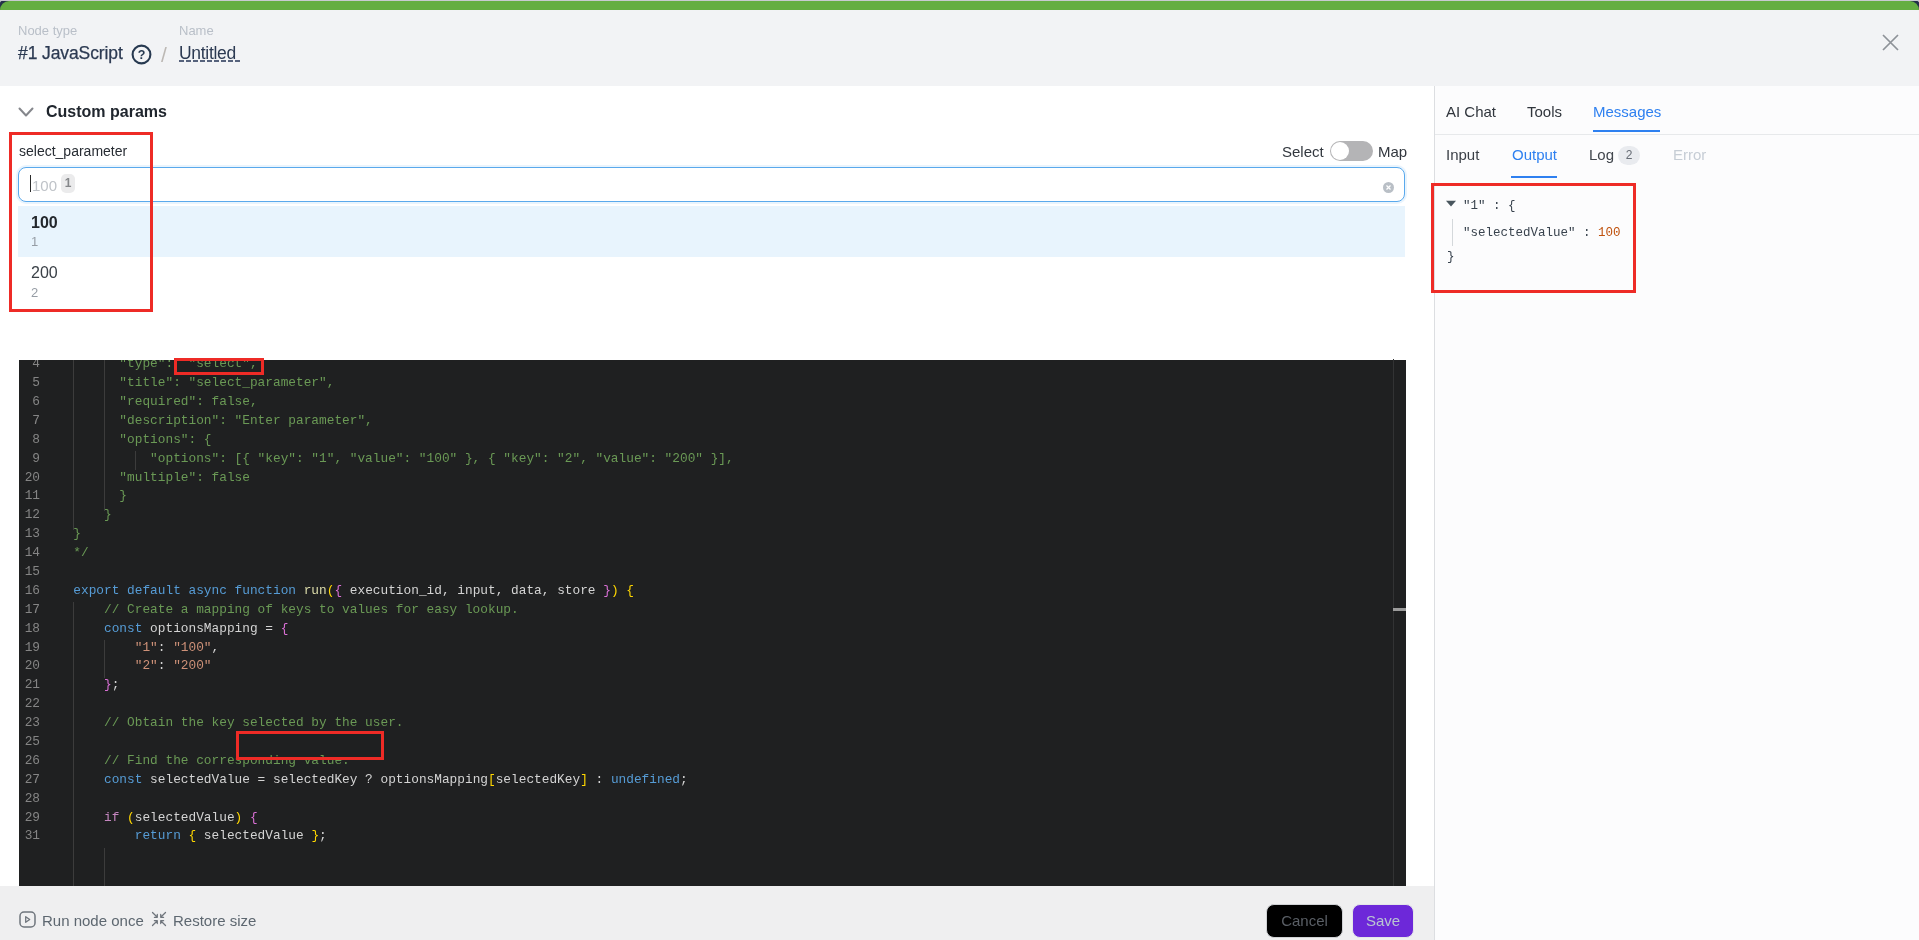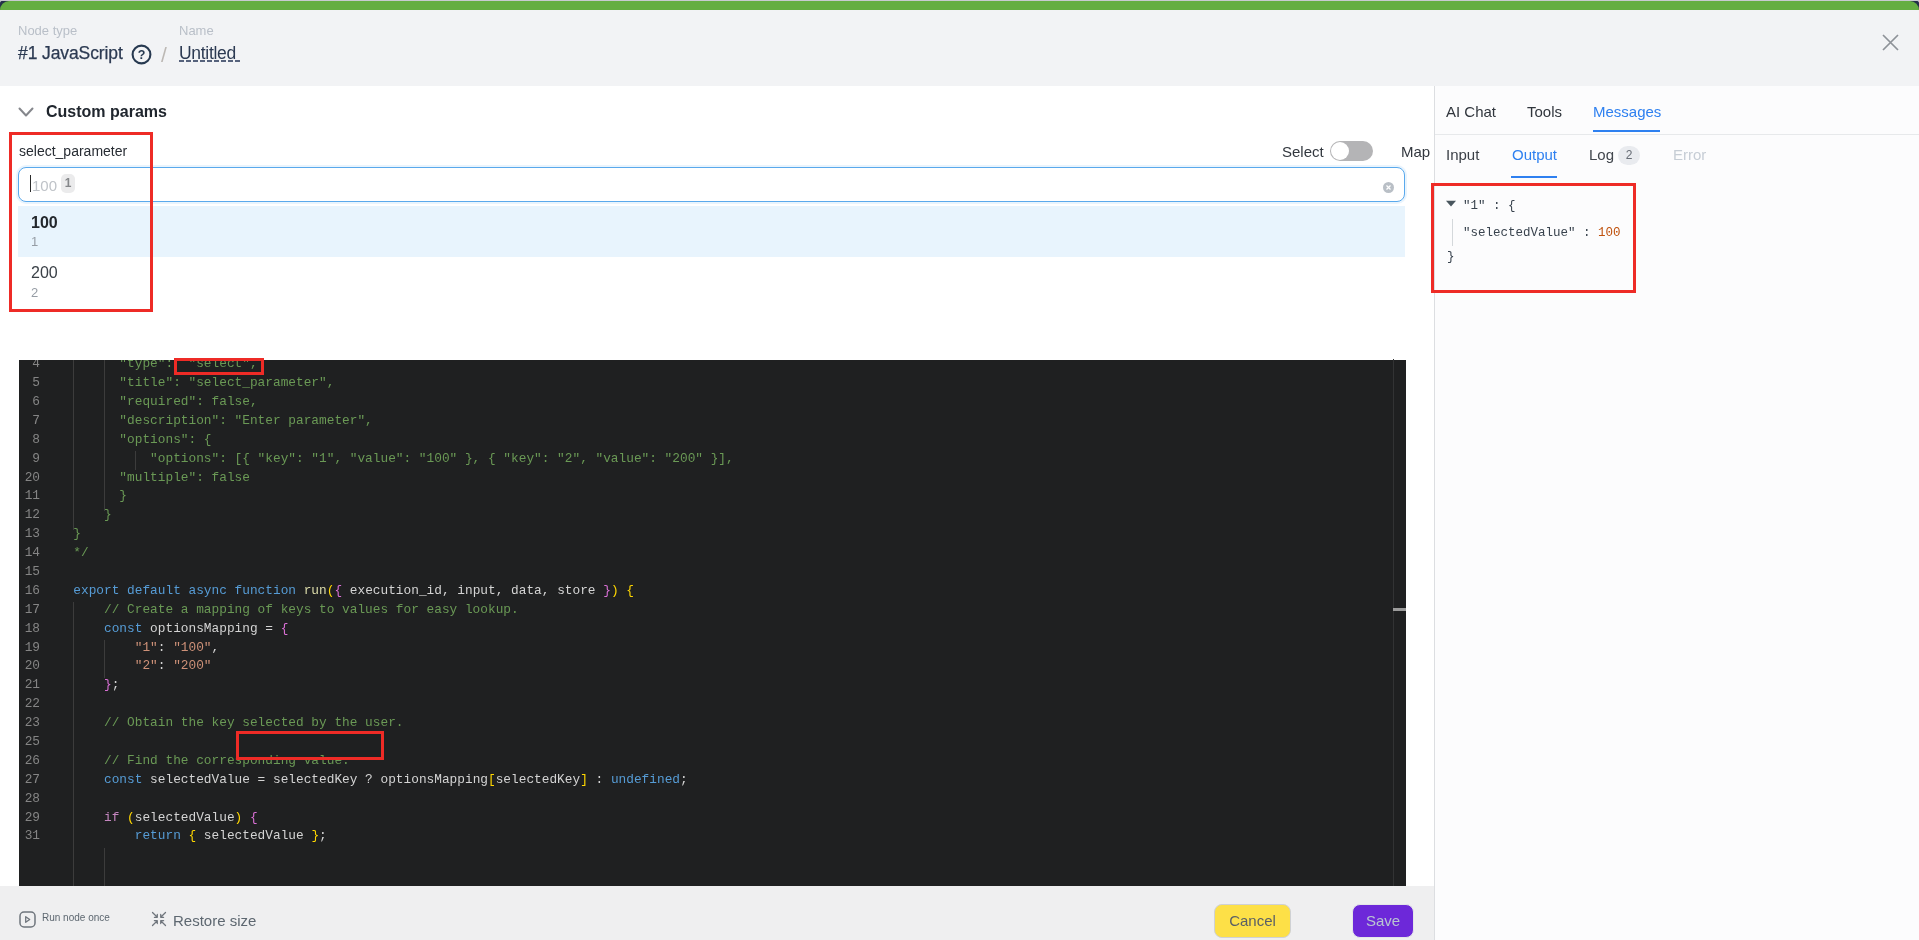--- a/index.html
+++ b/index.html
@@ -22,21 +22,21 @@
 
 #chev { left:17.5px; top:106.5px; }
 #cparams { left:46px; top:103px; font-size:16px; font-weight:700; color:#20262e; }
 #selparam { left:19px; top:143px; font-size:14px; color:#272c33; }
 #inputbox { left:18px; top:167px; width:1387px; height:35px; background:#fff; border:1.8px solid #5aa9ec; border-radius:8px; box-shadow:0 0 0 2px rgba(100,175,240,0.14); }
 #cursor { left:29.5px; top:175px; width:1.3px; height:16.5px; background:#2a2a2a; }
 #ph100 { left:32px; top:177px; font-size:15px; color:#bfc3c8; }
 #badge1 { left:61px; top:173.5px; width:14px; height:19.5px; background:#ebebec; border-radius:5px; font-size:12px; font-weight:700; color:#85878a; text-align:center; line-height:19.5px; }
 #clearbtn { left:1383px; top:179px; }
 #sellbl { left:1282px; top:143px; font-size:15px; color:#32373e; }
-#maplbl { left:1378px; top:143px; font-size:15px; color:#32373e;margin-left:23px; }
+#maplbl { left:1378px; top:143px; font-size:15px; color:#32373e; }
 #toggle { left:1330px; top:141px; width:43px; height:20px; background:#b4b4b6; border-radius:10px; }
 #knob { left:1331px; top:142px; width:18px; height:18px; background:#fff; border-radius:50%; }
 #dropdown { left:18px; top:205px; width:1387px; height:147px; background:#fff; }
 #opt1 { left:0; top:1px; width:1387px; height:51px; background:#e8f4fd; }
 #o1a { left:13px; top:9px; font-size:16px; font-weight:700; color:#23272c; }
 #o1b { left:13px; top:28.5px; font-size:13px; color:#969da5; }
 #o2a { left:13px; top:59px; font-size:16px; font-weight:400; color:#3a4047; }
 #o2b { left:13px; top:79.5px; font-size:13px; color:#969da5; }
 
 .redbox { border:3px solid #ee2b26; z-index:20; }
@@ -49,25 +49,25 @@
 #code { position:absolute; left:0; top:-4.35px; font-family:"Liberation Mono", monospace; font-size:12.8px; line-height:18.9px; color:#d4d4d4; }
 .cl { height:18.9px; white-space:pre; }
 .ln { display:inline-block; width:21.5px; text-align:right; margin-right:33.3px; color:#858585; }
 .c { color:#6A9955; } .k { color:#569CD6; } .ctl { color:#C586C0; } .s { color:#CE9178; }
 .fn { color:#DCDCAA; } .w { color:#d4d4d4; } .bY { color:#FFD700; } .bP { color:#DA70D6; }
 .guide { position:absolute; width:1px; background:#3c3c3c; }
 #sbthumb { left:1393px; top:607.5px; width:12.5px; height:3px; background:#9b9b9b; }
 #sbtrack { left:1392.5px; top:359px; width:1px; height:527px; background:#323334; }
 
 #botbar { left:0; top:886px; width:1434px; height:54px; background:#efeff0; }
-#runlbl { left:42px; top:912px; font-size:10px; color:#5d6770; }
+#runlbl { left:42px; top:912px; font-size:15px; color:#5d6770; }
 #restlbl { left:173px; top:912px; font-size:15px; color:#5d6770; }
 #playic { left:19px; top:911px; }
 #restic { left:150px; top:910px; }
-#cancelbtn { left:1214px; top:904px; width:77px; height:34px; background:#fde047; border:1px solid #cfd1d4; border-radius:8px; font-size:15px; color:#5a5f66; text-align:center; line-height:32px; }
+#cancelbtn { left:1266px; top:904px; width:77px; height:34px; background:#000000; border:1px solid #cfd1d4; border-radius:8px; font-size:15px; color:#5a5f66; text-align:center; line-height:32px; }
 #savebtn { left:1352px; top:904px; width:62px; height:34px; background:#6d28d9; border:1px solid #e4e6e8; border-radius:8px; font-size:15px; color:#b9c5d1; text-align:center; line-height:32px; }
 
 #rpanel { left:1435px; top:86px; width:484px; height:854px; background:#fcfcfd; }
 #vdivider { left:1434px; top:86px; width:1px; height:854px; background:#dcdee1; }
 .rtab { font-size:15px; color:#30353c; }
 #t_ai { left:1446px; top:103px; }
 #t_tools { left:1527px; top:103px; }
 #t_msg { left:1593px; top:103px; color:#2e80f0; font-weight:500; }
 #msg_ul { left:1593px; top:129.5px; width:67px; height:2.5px; background:#2e80f0; }
 #hdivider { left:1435px; top:133.5px; width:484px; height:1px; background:#e7e9eb; }

